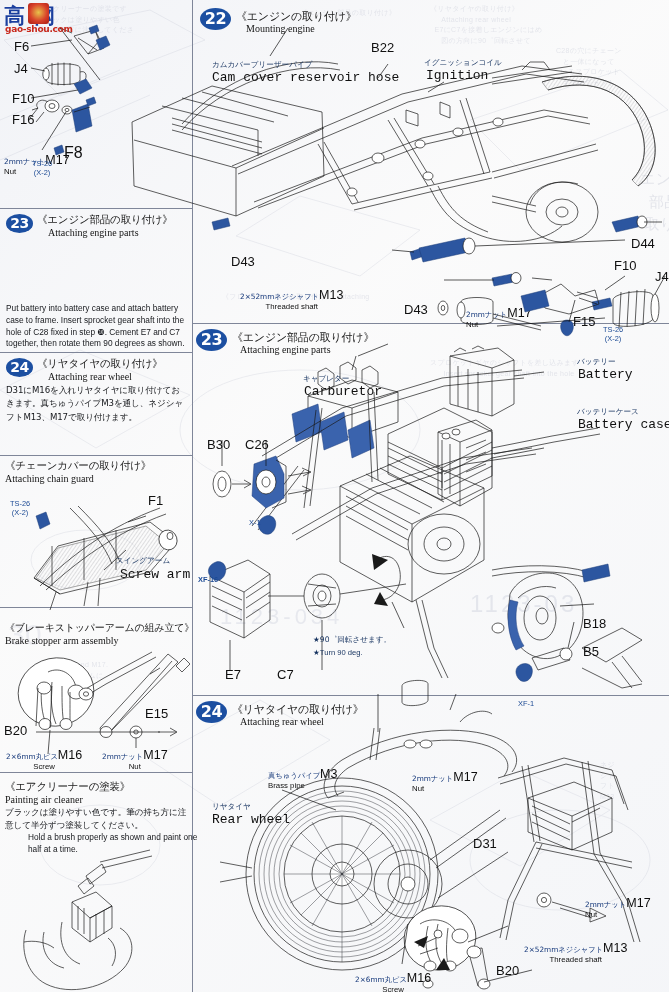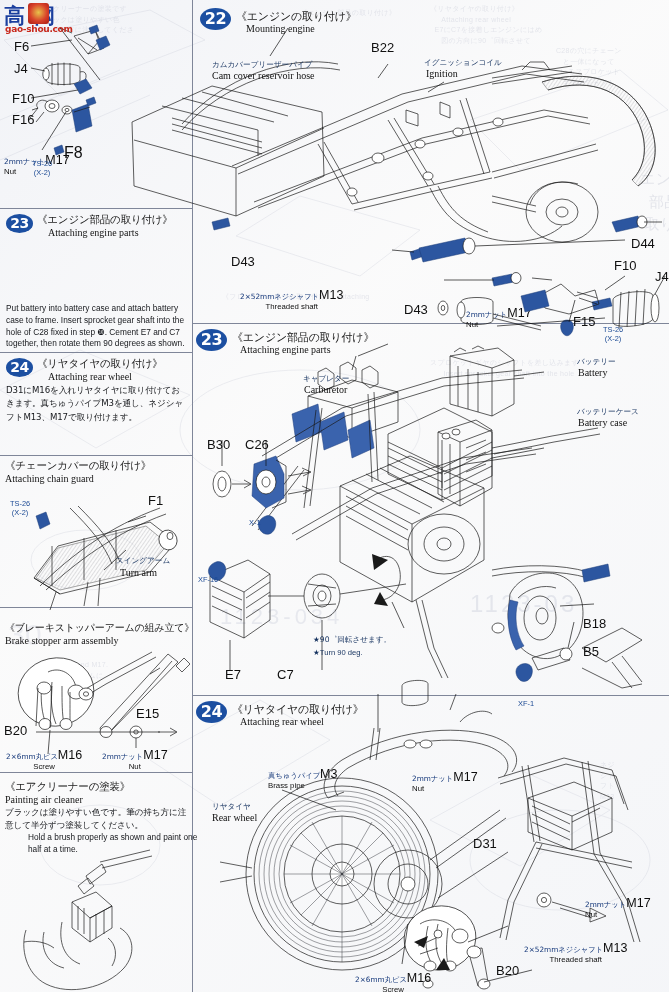--- a/index.html
+++ b/index.html
@@ -122,22 +122,22 @@
   .partlabel.sm { font-size: 16px; }
   .calljp {
     position: absolute;
     font-family: "DejaVu Sans", sans-serif;
     font-size: 7.6px;
     color: #15325f;
     white-space: nowrap;
   }
   .callen {
     position: absolute;
-    font-family: Liberation Serif, serif;
-    font-size: 10px;
+    font-family: Liberation Mono, monospace;
+    font-size: 13px;
     color: #101010;
     white-space: nowrap;
   }
   .bluecode {
     position: absolute;
     font-family: "Liberation Sans", sans-serif;
     font-size: 7.4px;
     color: #1c4a94;
     line-height: 1.15;
     white-space: nowrap;
@@ -353,21 +353,21 @@
       <path d="M104 84 L126 64"></path>
     </g>
   </svg>
 
   <div class="bluecode" style="left:10px; top:500px;">
     <span>TS-26</span><br>
     <span>(X-2)</span>
   </div>
   <div class="partlabel" style="left:148px; top:493px;">F1</div>
   <div class="calljp" style="left:116px; top:556px;">スイングアーム</div>
-  <div class="callen" style="left:120px; top:567px;">Turn arm</div>
+  <div class="callen" style="left:120px; top:567px;">Screw arm</div>
 
   <div class="jp sechead-jp" style="position:absolute; left:5px; top:621px; font-size:10px;">《ブレーキストッパーアームの組み立て》</div>
   <div class="en sechead-en" style="position:absolute; left:5px; top:635px;">Brake stopper arm assembly</div>
 
   <svg class="art" width="192" height="120" style="left:0; top:644px;">
     <g>
 
       <ellipse class="wh" cx="56" cy="48" rx="38" ry="34" transform="rotate(-12 56 48)"></ellipse>
       <path class="ln" d="M48 28 C60 22, 74 30, 76 44"></path>
       <ellipse class="wh" cx="76" cy="48" rx="8" ry="7"></ellipse>
@@ -398,21 +398,21 @@
     </g>
     <g class="lead">
       <path d="M36 88 L160 88"></path>
       <path d="M48 110 L50 86"></path>
       <path d="M136 104 L136 94"></path>
       <path d="M150 30 L160 24"></path>
     </g>
   </svg>
 
   <div class="partlabel" style="left:4px; top:723px;">B20</div>
-  <div class="partlabel" style="left:136px; top:706px;">E15</div>
+  <div class="partlabel" style="left:145px; top:706px;">E15</div>
 
   <div class="mixlabel" style="left:6px; top:745px;">
     <span class="spec">2×6mm丸ビス</span><span class="code">M16</span>
     <span class="sub">Screw</span>
   </div>
   <div class="mixlabel" style="left:102px; top:745px;">
     <span class="spec">2mmナット</span><span class="code">M17</span>
     <span class="sub">Nut</span>
   </div>
 
@@ -714,21 +714,21 @@
   <div class="partlabel" style="left:207px; top:437px;">B30</div>
   <div class="partlabel" style="left:245px; top:437px;">C26</div>
   <div class="partlabel" style="left:225px; top:667px;">E7</div>
   <div class="partlabel" style="left:277px; top:667px;">C7</div>
   <div class="partlabel" style="left:583px; top:616px;">B18</div>
   <div class="partlabel" style="left:583px; top:644px;">B5</div>
 
   <div class="bluecode" style="left:249px; top:519px;">
     <span>X-1</span>
   </div>
-  <div class="bluecode" style="left:198px; top:576px;">
+  <div class="bluecode" style="left:198px; top:576px;font-weight:bold;">
     <span>XF-16</span>
   </div>
   <div class="bluecode" style="left:518px; top:700px;">
     <span>XF-1</span>
   </div>
 
   <div class="star" style="left:313px; top:635px;">★90゜回転させます。</div>
   <div class="star" style="left:313px; top:648px; font-family:'Liberation Sans',sans-serif;">★Turn 90 deg.</div>
 
   <div class="stepbadge big" style="left:196px; top:701px;">24</div>

